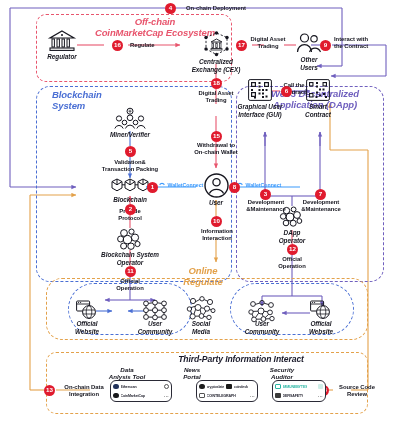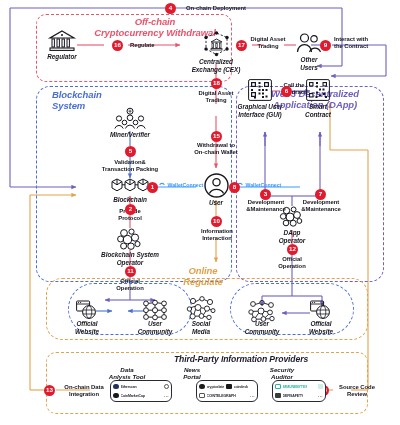--- a/index.html
+++ b/index.html
@@ -244,28 +244,28 @@
 
   <div class="region r-offchain" style="left:36px;top:14px;width:196px;height:68px;"></div>
   <div class="region r-blockchain" style="left:36px;top:86px;width:196px;height:196px;border-radius:14px;"></div>
   <div class="region r-dapp" style="left:236px;top:86px;width:148px;height:196px;border-radius:14px;"></div>
   <div class="region r-community" style="left:68px;top:283px;width:124px;height:52px;border-radius:26px;"></div>
   <div class="region r-community" style="left:230px;top:283px;width:124px;height:52px;border-radius:26px;"></div>
   <div class="region r-online" style="left:46px;top:278px;width:322px;height:62px;border-radius:16px;"></div>
   <div class="region r-third" style="left:46px;top:352px;width:322px;height:62px;border-radius:10px;"></div>
 
   <div class="rtitle t-off" style="left:82px;top:17px;width:146px;">Off-chain
-Cryptocurrency Withdrawal</div>
+CoinMarketCap Ecosystem</div>
   <div class="rtitle t-bc" style="left:52px;top:90px;width:80px;">Blockchain
 System</div>
   <div class="rtitle t-dapp" style="left:252px;top:89px;width:126px;">Web3 Decentralized
 Application (DApp)</div>
   <div class="rtitle t-on" style="left:168px;top:266px;width:70px;">Online
 Regulate</div>
-  <div class="rtitle t-third" style="left:116px;top:355px;width:250px;text-align:center;">Third-Party Information Providers</div>
+  <div class="rtitle t-third" style="left:116px;top:355px;width:250px;text-align:center;">Third-Party Information Interact</div>
 
   <svg class="icon" style="left:48px;top:30px;" width="28" height="22" viewBox="0 0 28 22">
     <path d="M14 1 L26 8 L2 8 Z" fill="none" stroke="#16161f" stroke-width="1.2"></path>
     <rect x="4" y="9" width="2.4" height="8" fill="none" stroke="#16161f" stroke-width="1"></rect>
     <rect x="9" y="9" width="2.4" height="8" fill="none" stroke="#16161f" stroke-width="1"></rect>
     <rect x="14" y="9" width="2.4" height="8" fill="none" stroke="#16161f" stroke-width="1"></rect>
     <rect x="19" y="9" width="2.4" height="8" fill="none" stroke="#16161f" stroke-width="1"></rect>
     <rect x="2" y="18" width="24" height="2.4" fill="none" stroke="#16161f" stroke-width="1.1"></rect>
     <circle cx="14" cy="5" r="1" fill="#16161f"></circle>
   </svg>

